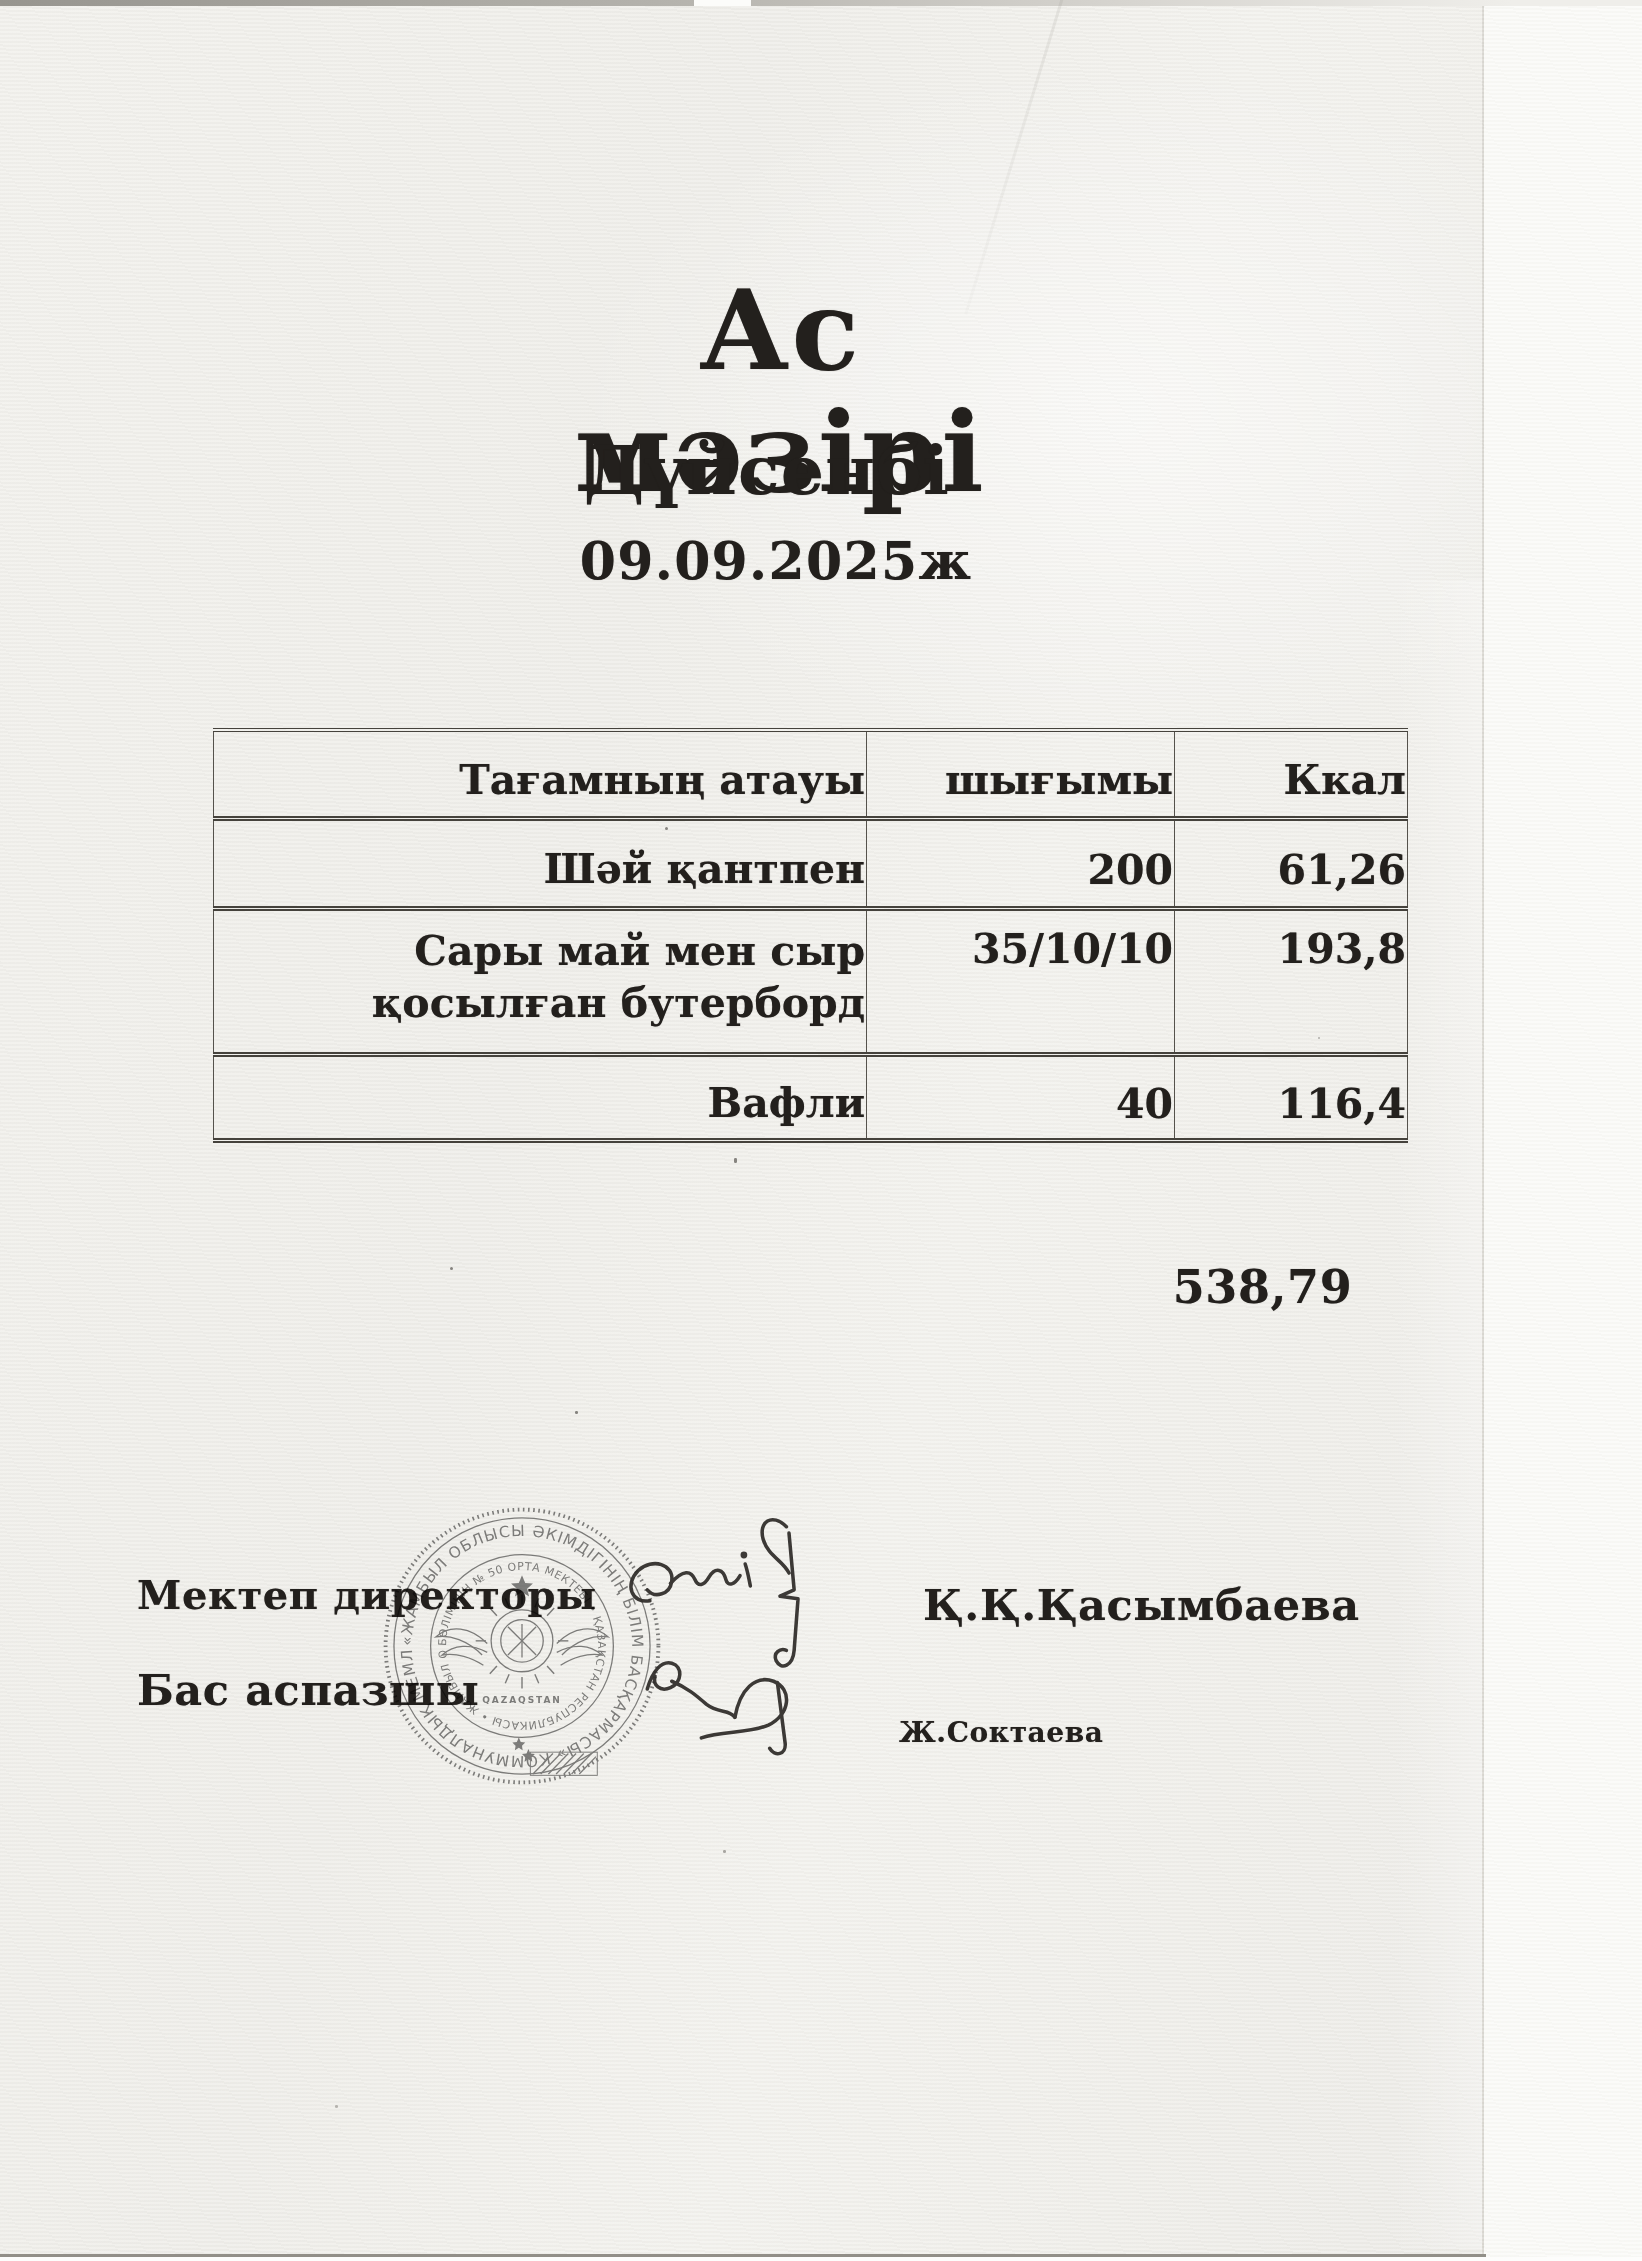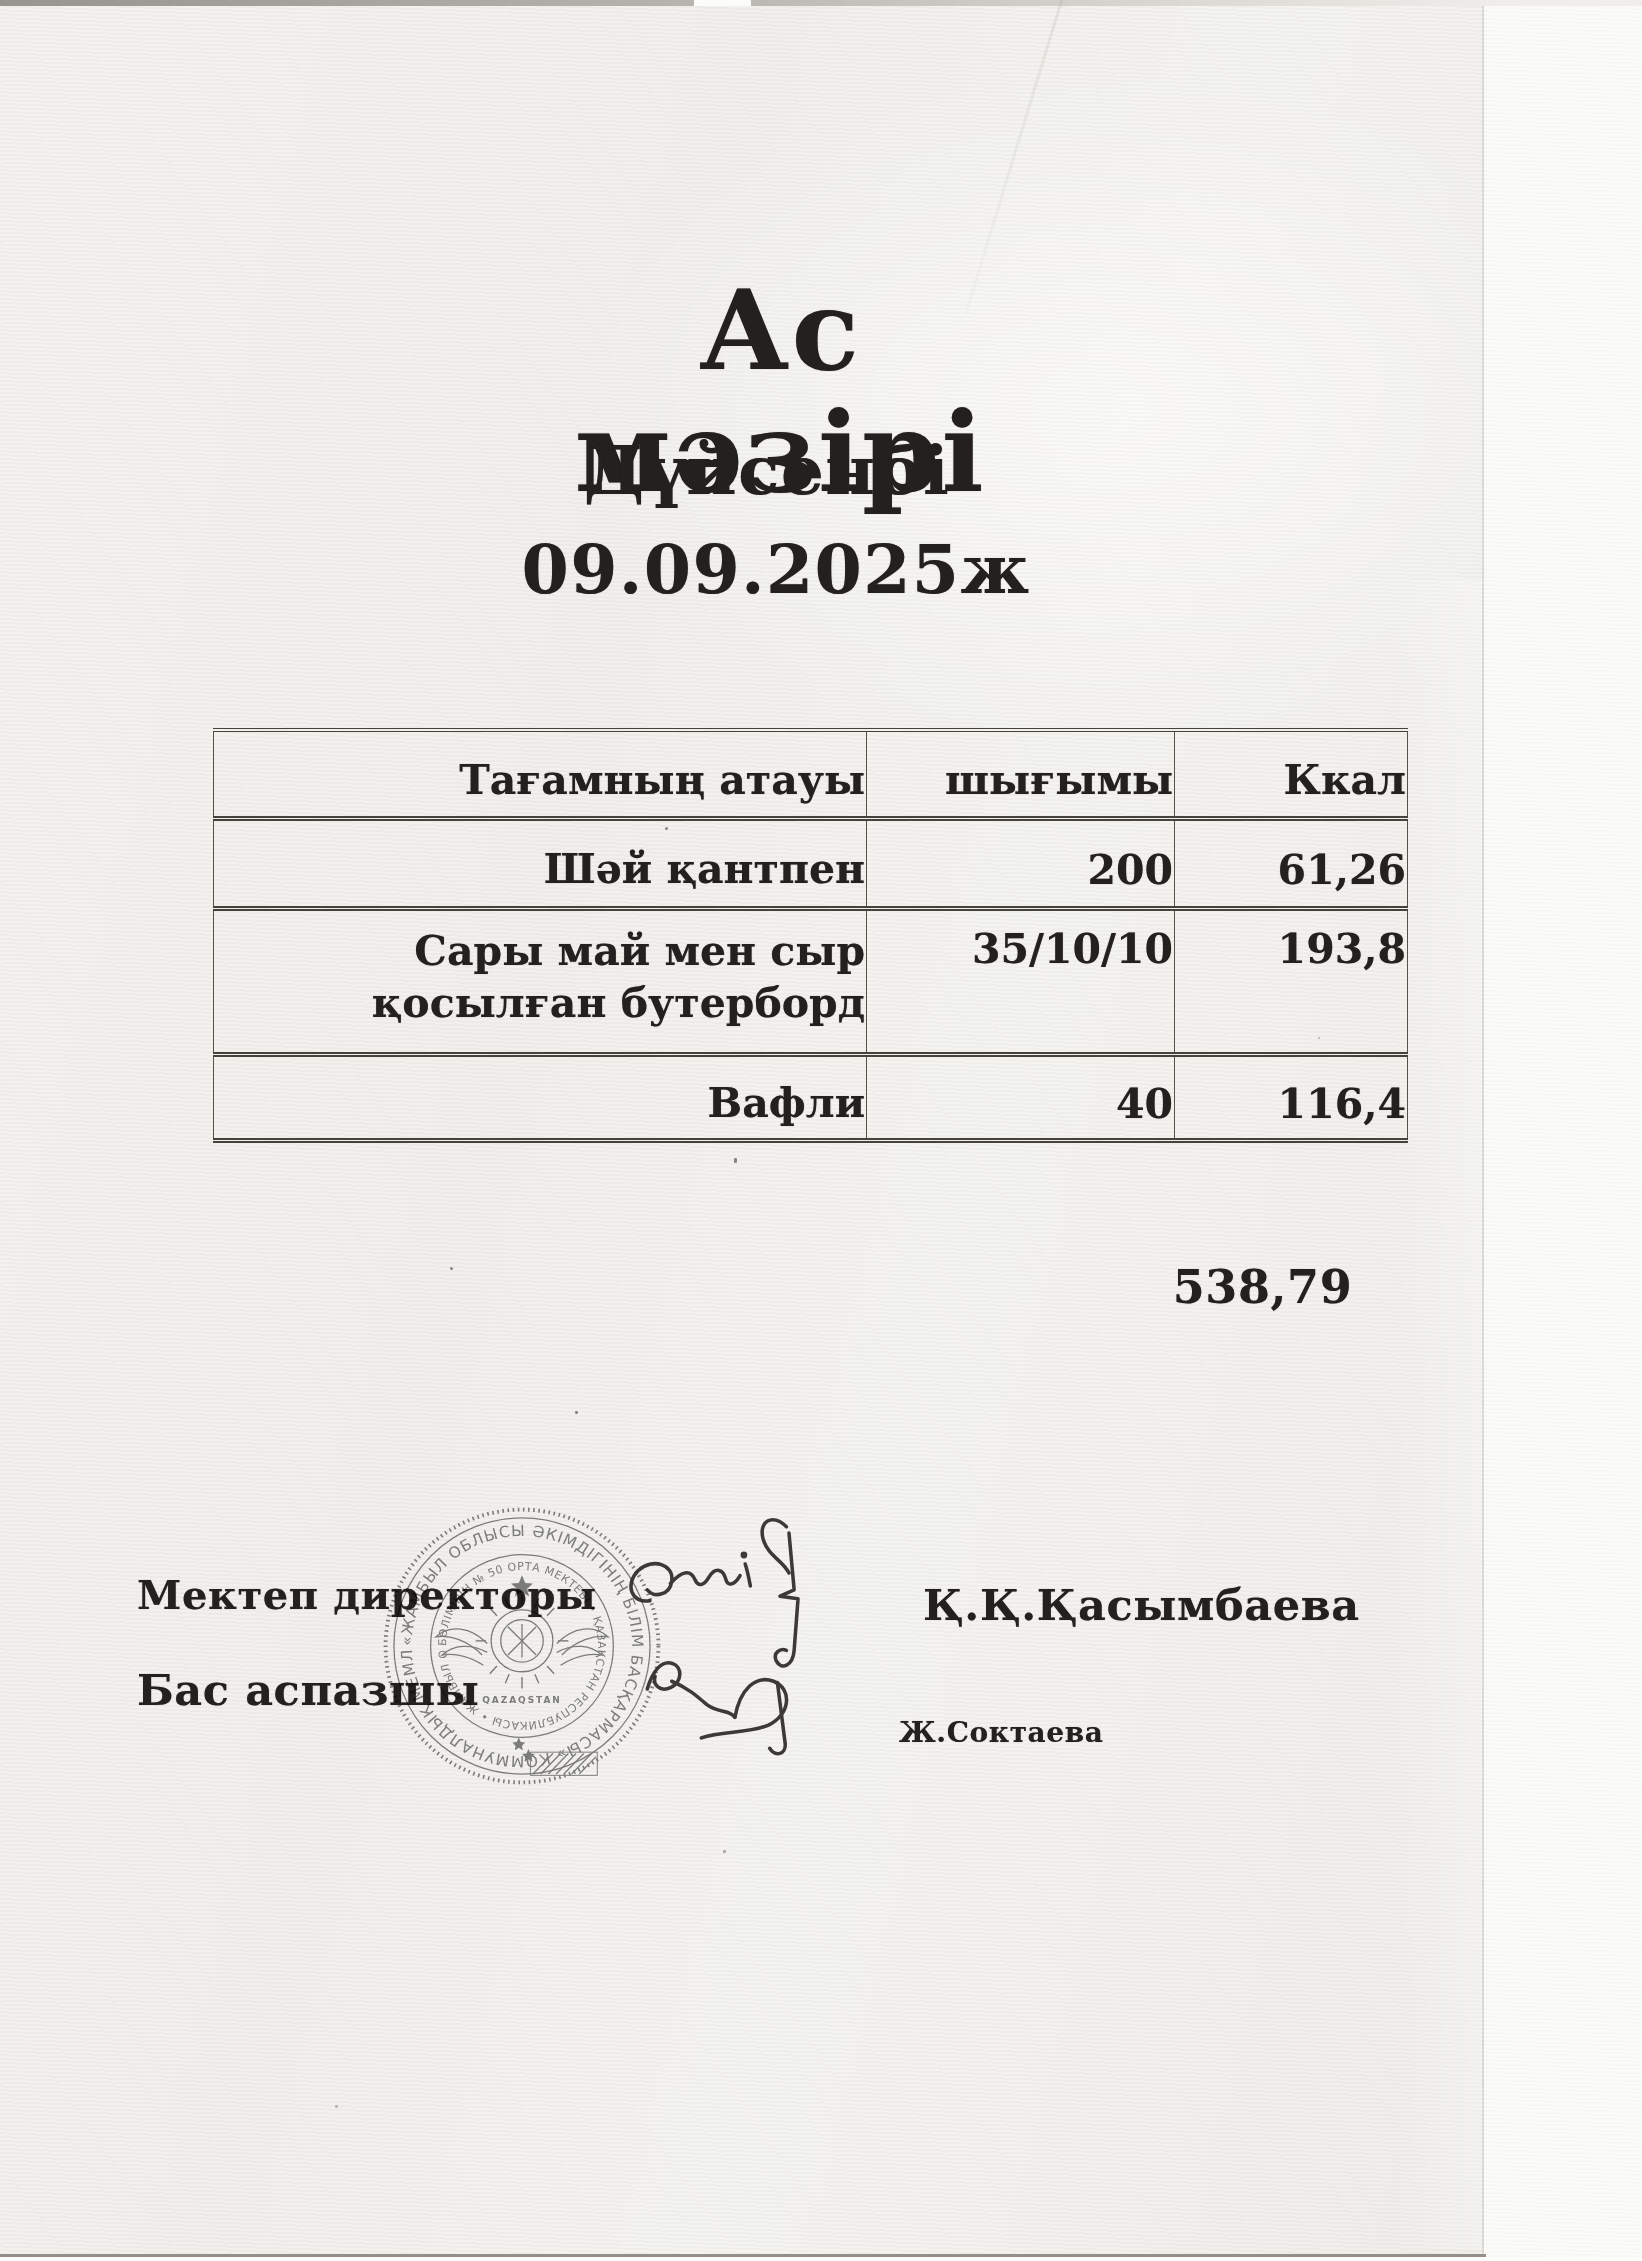--- a/index.html
+++ b/index.html
@@ -43,21 +43,21 @@
   .doc-title{
     position:absolute;left:490px;top:269px;width:580px;
     font-size:111px;line-height:1.1;text-align:center;letter-spacing:1.9px;
   }
   .doc-day{
     position:absolute;left:477px;top:433px;width:580px;
     font-size:68px;line-height:1.1;text-align:center;letter-spacing:1.3px;
   }
   .doc-date{
     position:absolute;left:486px;top:532px;width:580px;
-    font-size:68px;line-height:1.1;text-align:center;letter-spacing:1.3px;
+    font-size:52px;line-height:1.1;text-align:center;letter-spacing:1.3px;
   }
   
   table.menu{
     position:absolute;left:213px;top:728px;width:1195px;
     border-collapse:collapse;table-layout:fixed;
     color:#23201d;font-weight:bold;
   }
   table.menu, table.menu tr, table.menu td, table.menu th{
     border-color:#4a463f;
   }

